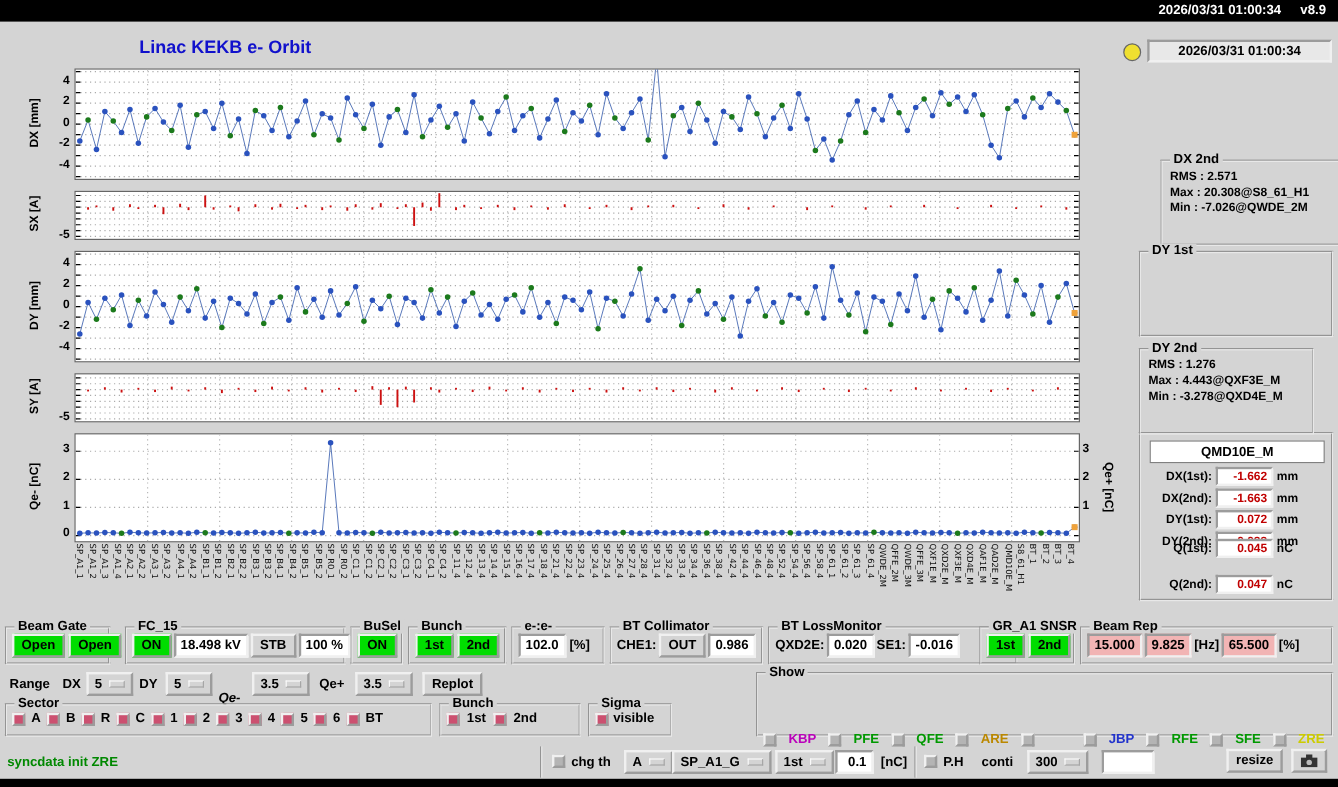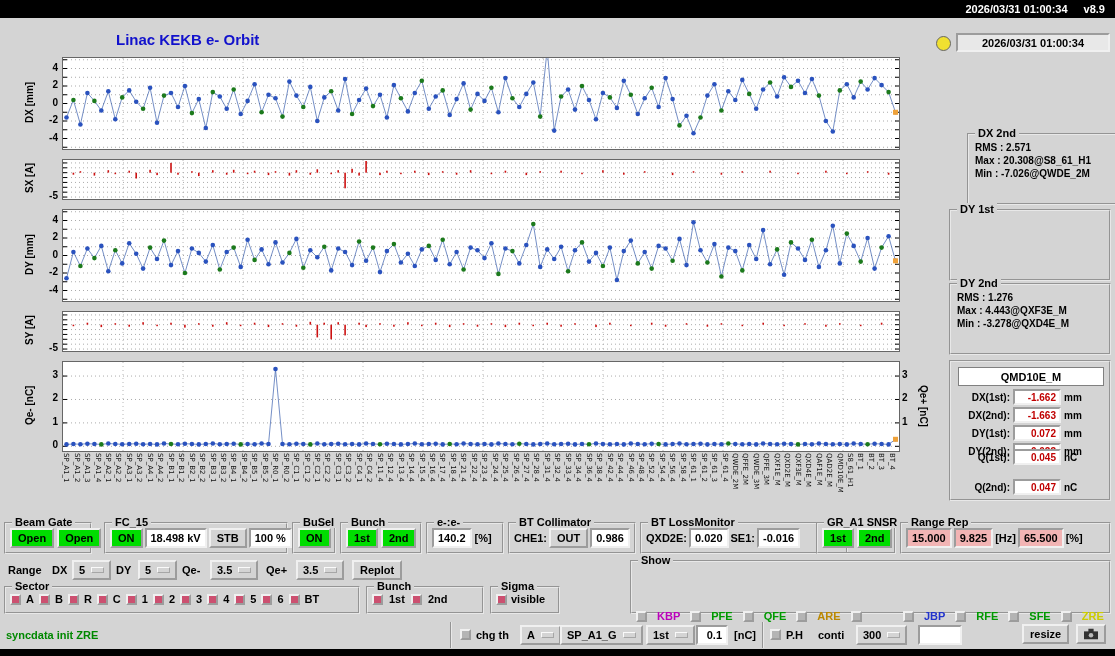--- a/index.html
+++ b/index.html
@@ -824,21 +824,21 @@
     <span class="grp-title">Bunch</span>
     <div class="row">
       <span class="btn3 green">1st</span>
       <span class="btn3 green">2nd</span>
     </div>
   </div>
 
   <div class="grp" style="left:426px;top:522px;width:78px;height:32px;">
     <span class="grp-title">e-:e-</span>
     <div class="row">
-      <span class="inset">140.2</span>
+      <span class="inset">102.0</span>
       <span class="lbl">[%]</span>
     </div>
   </div>
 
   <div class="grp" style="left:508px;top:522px;width:128px;height:32px;">
     <span class="grp-title">BT Collimator</span>
     <div class="row" style="gap:2px;">
       <span class="lbl">CHE1:</span>
       <span class="btn3">OUT</span>
       <span class="inset">0.986</span>
@@ -857,42 +857,42 @@
 
   <div class="grp" style="left:816px;top:522px;width:80px;height:32px;">
     <span class="grp-title">GR_A1 SNSR</span>
     <div class="row">
       <span class="btn3 green">1st</span>
       <span class="btn3 green">2nd</span>
     </div>
   </div>
 
   <div class="grp" style="left:900px;top:522px;width:211px;height:32px;">
-    <span class="grp-title">Range Rep</span>
+    <span class="grp-title">Beam Rep</span>
     <div class="row" style="gap:2px;">
       <span class="inset pinkbg">15.000</span>
       <span class="inset pinkbg">9.825</span>
       <span class="lbl">[Hz]</span>
       <span class="inset pinkbg">65.500</span>
       <span class="lbl">[%]</span>
     </div>
   </div>
 
   <span class="lbl abs" style="left:8px;top:564px;">Range</span>
   <span class="lbl abs" style="left:52px;top:564px;">DX</span>
   <div class="opt" style="left:72px;top:560px;">
       <span>5</span>
       <span class="dash"></span>
     </div>
   <span class="lbl abs" style="left:116px;top:564px;">DY</span>
   <div class="opt" style="left:138px;top:560px;">
       <span>5</span>
       <span class="dash"></span>
     </div>
-  <span class="lbl abs" style="left:182px;top:564px;">Qe-</span>
+  <span class="lbl abs" style="left:182px;top:576px;font-style:italic;">Qe-</span>
   <div class="opt" style="left:210px;top:560px;">
       <span>3.5</span>
       <span class="dash"></span>
     </div>
   <span class="lbl abs" style="left:266px;top:564px;">Qe+</span>
   <div class="opt" style="left:296px;top:560px;">
       <span>3.5</span>
       <span class="dash"></span>
     </div>
   <span class="btn3 abs" style="left:352px;top:560px;">Replot</span>
@@ -1111,21 +1111,21 @@
       <span class="grp-title">DX 2nd</span>
       <div style="padding-top: 6px;">
         <div class="statline">RMS : 2.571</div>
         <div class="statline">Max : 20.308@S8_61_H1</div>
         <div class="statline">Min : -7.026@QWDE_2M</div>
       </div>
     </div>
     <div class="grp" style="left: 949px; top: 209px; width: 162px; height: 72px;">
       <span class="grp-title">DY 1st</span>
     </div>
-    <div class="grp" style="left: 949px; top: 283px; width: 162px; height: 72px;">
+    <div class="grp" style="left: 949px; top: 290px; width: 146px; height: 72px;">
       <span class="grp-title">DY 2nd</span>
       <div style="padding-top: 6px;">
         <div class="statline">RMS : 1.276</div>
         <div class="statline">Max : 4.443@QXF3E_M</div>
         <div class="statline">Min : -3.278@QXD4E_M</div>
       </div>
     </div>
   </div>
 
 </body></html>

